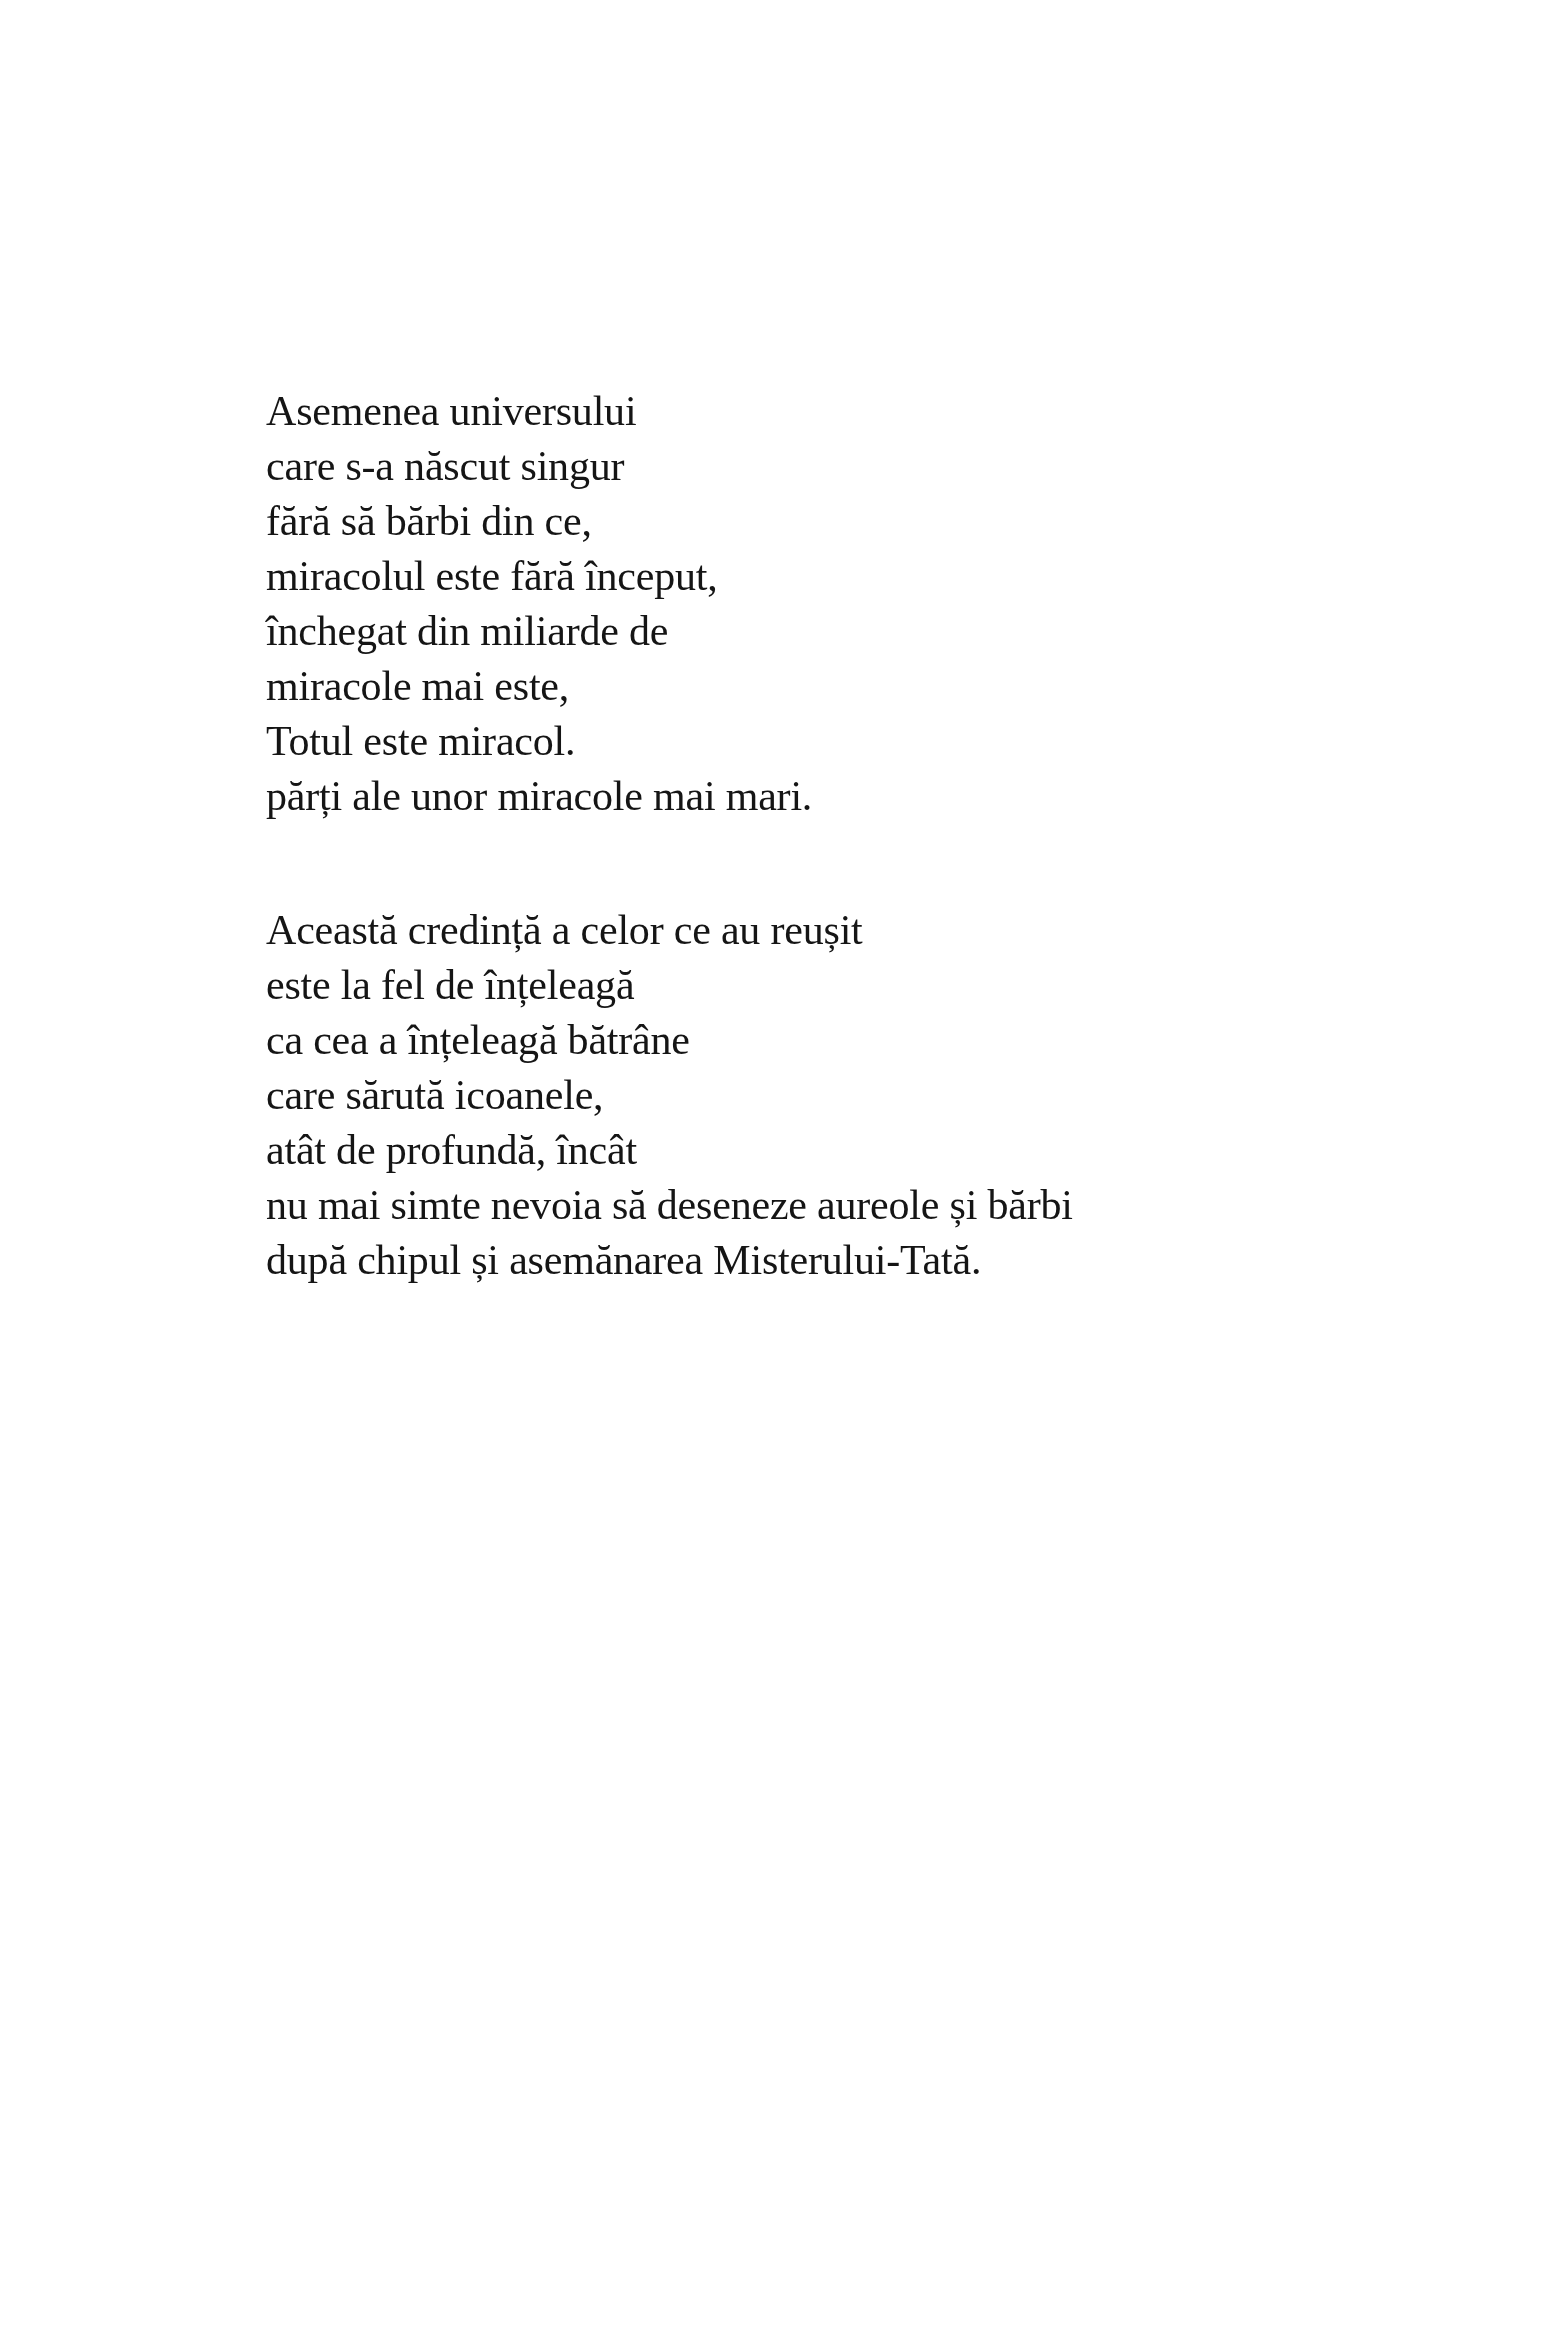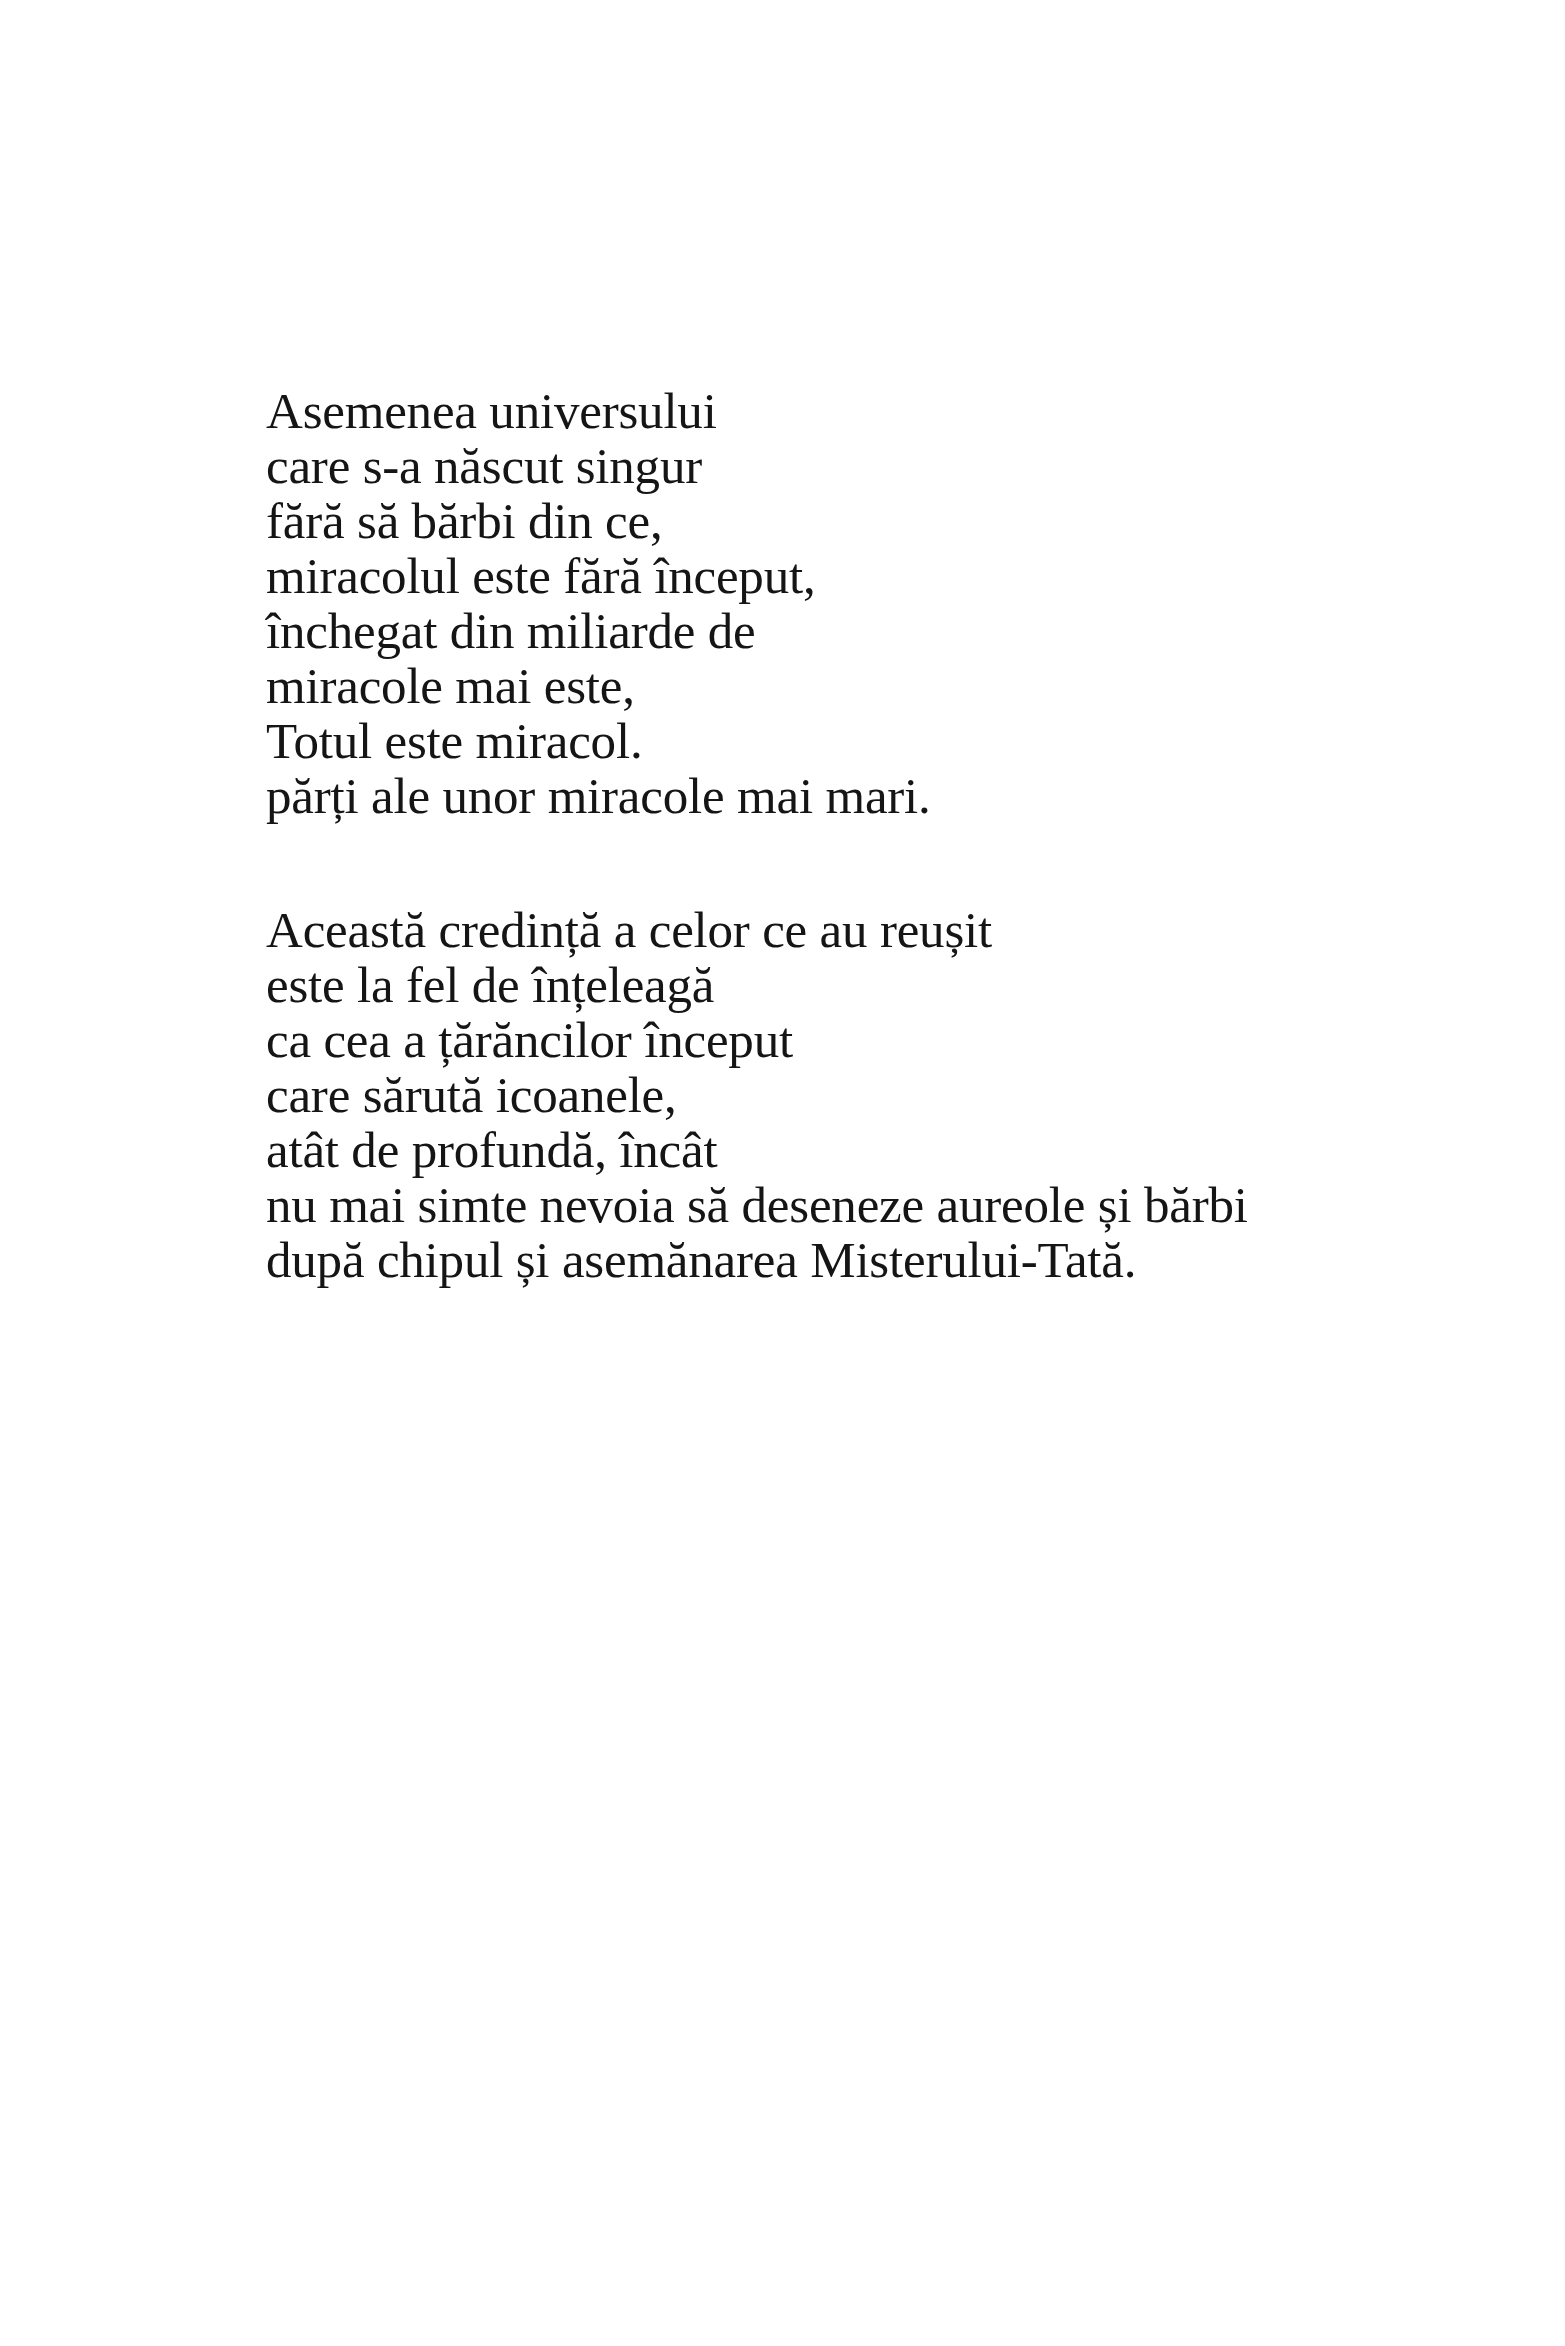--- a/index.html
+++ b/index.html
@@ -12,21 +12,21 @@
     width: 1565px;
     height: 2347px;
     background: #ffffff;
     overflow: hidden;
   }
   .poem {
     position: absolute;
     left: 266px;
     top: 384px;
     font-family: "Liberation Serif", serif;
-    font-size: 51px;
+    font-size: 42px;
     line-height: 55px;
     color: #151515;
     letter-spacing: -0.2px;
     white-space: nowrap;
   }
   .stanza + .stanza {
     margin-top: 79px; 
   }
   .poem-line {
     height: 55px;
@@ -45,21 +45,21 @@
       <div class="poem-line">miracolul este fără început,</div>
       <div class="poem-line">închegat din miliarde de</div>
       <div class="poem-line">miracole mai este,</div>
       <div class="poem-line">Totul este miracol.</div>
       <div class="poem-line">părți ale unor miracole mai mari.</div>
     </div>
 
     <div class="stanza">
       <div class="poem-line">Această credință a celor ce au reușit</div>
       <div class="poem-line">este la fel de înțeleagă</div>
-      <div class="poem-line">ca cea a țărăncilor început</div>
+      <div class="poem-line">ca cea a înțeleagă bătrâne</div>
       <div class="poem-line">care sărută icoanele,</div>
       <div class="poem-line">atât de profundă, încât</div>
       <div class="poem-line">nu mai simte nevoia să deseneze aureole și bărbi</div>
       <div class="poem-line">după chipul și asemănarea Misterului-Tată.</div>
     </div>
 
   </div>
 </div>
 
 

